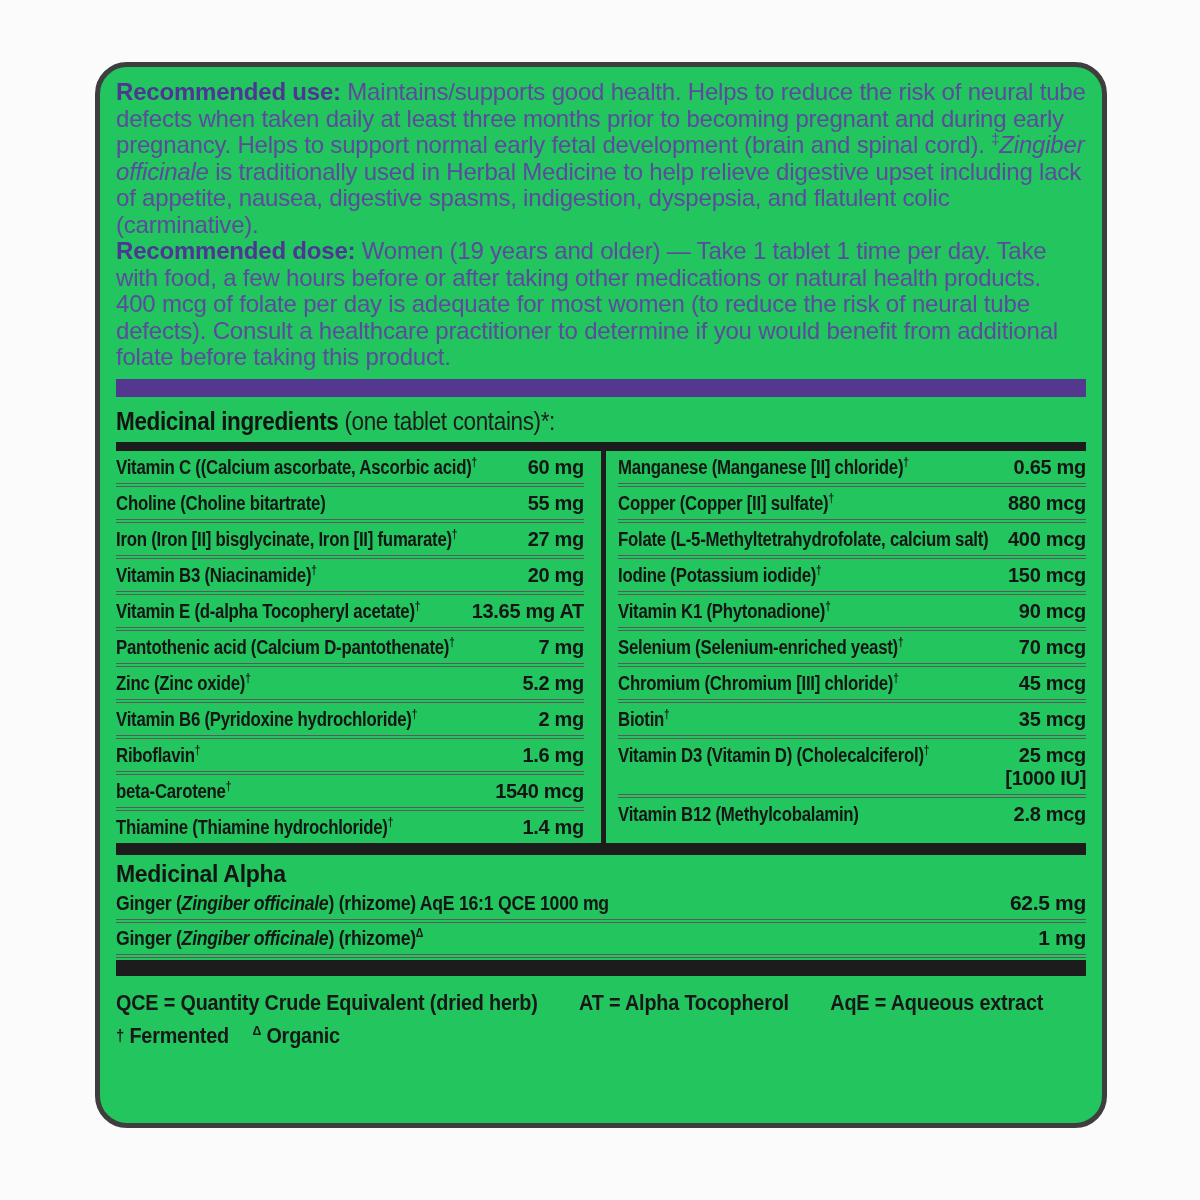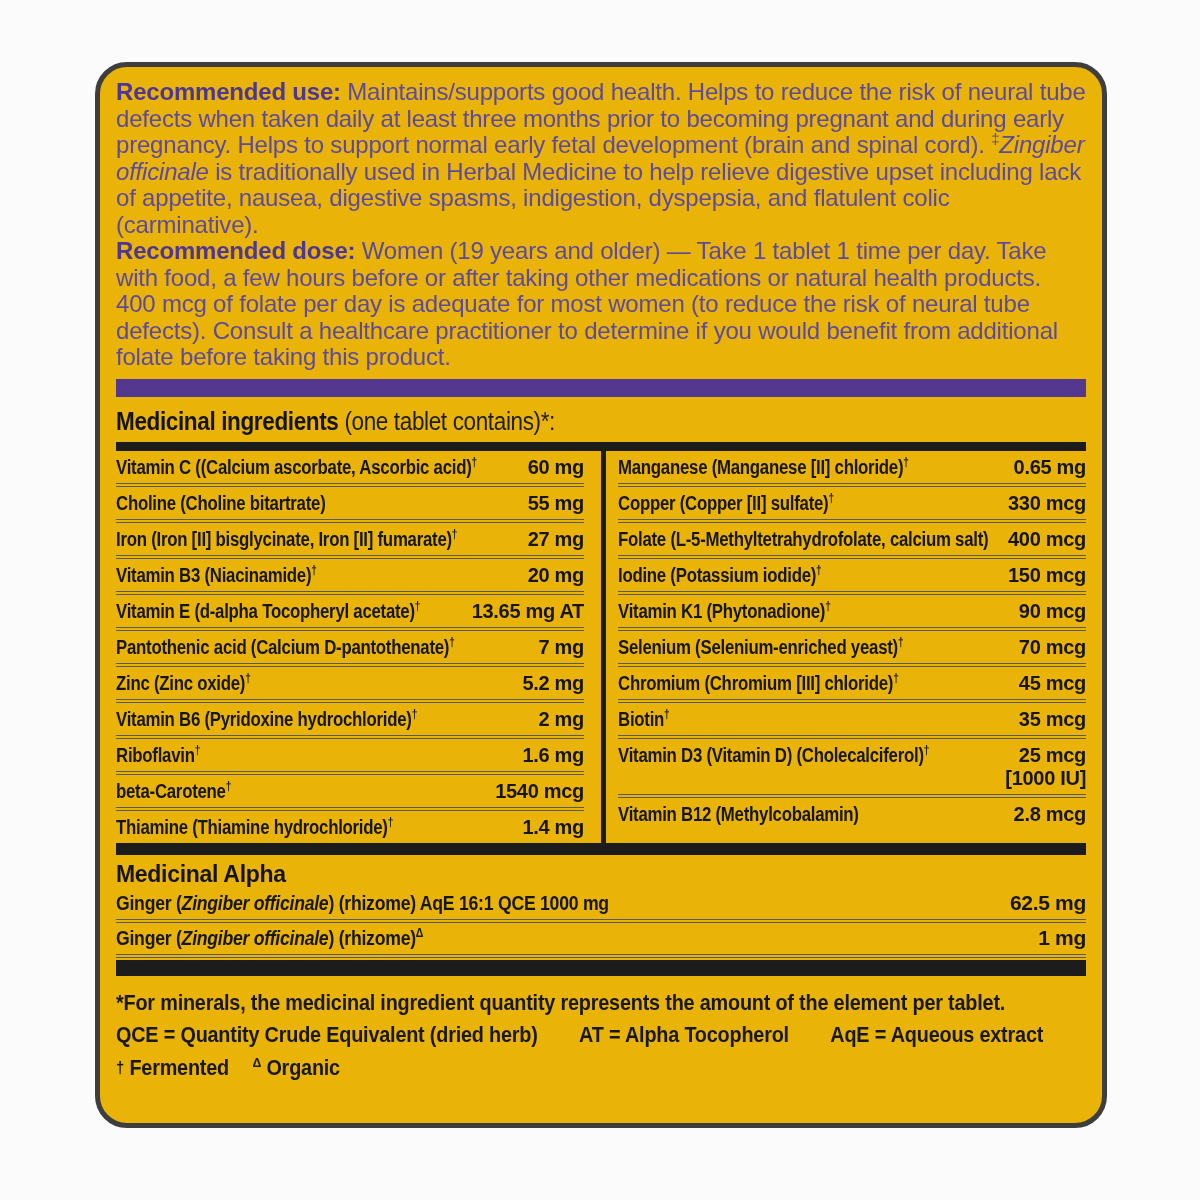--- a/index.html
+++ b/index.html
@@ -4,21 +4,21 @@
 <style>
   html,body{margin:0;padding:0;background:#ffffff;}
   .page{
     width:1200px;height:1200px;position:relative;
     background:#fbfbfb;
     font-family:"Liberation Sans",sans-serif;
     overflow:hidden;
   }
   .card{
     position:absolute;left:95px;top:62px;width:1012px;height:1066px;
-    box-sizing:border-box;background:#eab308;
+    box-sizing:border-box;background:#22c55e;
     border:5px solid #3e3e3e;border-radius:32px;
     padding:12px 16px 10px 16px;overflow:hidden;
   }
   
   .intro{
     margin:0;color:#5c4a9f;font-size:24px;line-height:26.5px;
     letter-spacing:-0.2px;
   }
   .intro strong{color:#4d3694;font-weight:bold;}
   .intro .sup-mark{font-size:0.62em;vertical-align:super;line-height:0;}
@@ -137,21 +137,21 @@
             <span class="amt">1.4 mg</span>
           </div>
       </div>
       <div class="col col-right">
         <div class="row">
             <span class="nm"><span class="nm-in"><span>Manganese (Manganese [II] chloride)</span><sup class="dag">†</sup></span></span>
             <span class="amt">0.65 mg</span>
           </div>
         <div class="row">
             <span class="nm"><span class="nm-in"><span>Copper (Copper [II] sulfate)</span><sup class="dag">†</sup></span></span>
-            <span class="amt">330 mcg</span>
+            <span class="amt">880 mcg</span>
           </div>
         <div class="row">
             <span class="nm"><span class="nm-in"><span>Folate (L-5-Methyltetrahydrofolate, calcium salt)</span><sup class="dag"></sup></span></span>
             <span class="amt">400 mcg</span>
           </div>
         <div class="row">
             <span class="nm"><span class="nm-in"><span>Iodine (Potassium iodide)</span><sup class="dag">†</sup></span></span>
             <span class="amt">150 mcg</span>
           </div>
         <div class="row">
@@ -193,19 +193,18 @@
         <span class="amt">62.5 mg</span>
       </div>
     <div class="herb-row">
         <span class="nm"><span class="nm-in"><span>Ginger (</span><em>Zingiber officinale</em><span>) (rhizome)</span><sup class="dag">Δ</sup></span></span>
         <span class="amt">1 mg</span>
       </div>
 
     <div class="black-bar bar-herbs"></div>
 
     <div class="footnotes">
-      <div class="fn-line"><span class="fn-in">*For minerals, the medicinal ingredient quantity represents the amount of the element per tablet.</span></div>
       <div class="fn-line"><span class="fn-in"><strong>QCE </strong><span>= Quantity Crude Equivalent (dried herb)</span><span class="fn-gap"></span><strong>AT </strong><span>= Alpha Tocopherol</span><span class="fn-gap"></span><strong>AqE </strong><span>= Aqueous extract</span></span></div>
       <div class="fn-line"><span class="fn-in"><span class="fn-sym">†</span> <span>Fermented</span><span class="fn-gap-sm"></span><span class="fn-sym-sup">Δ</span> <span>Organic</span></span></div>
     </div>
 
   </div>
 </div>
 
 </body></html>

